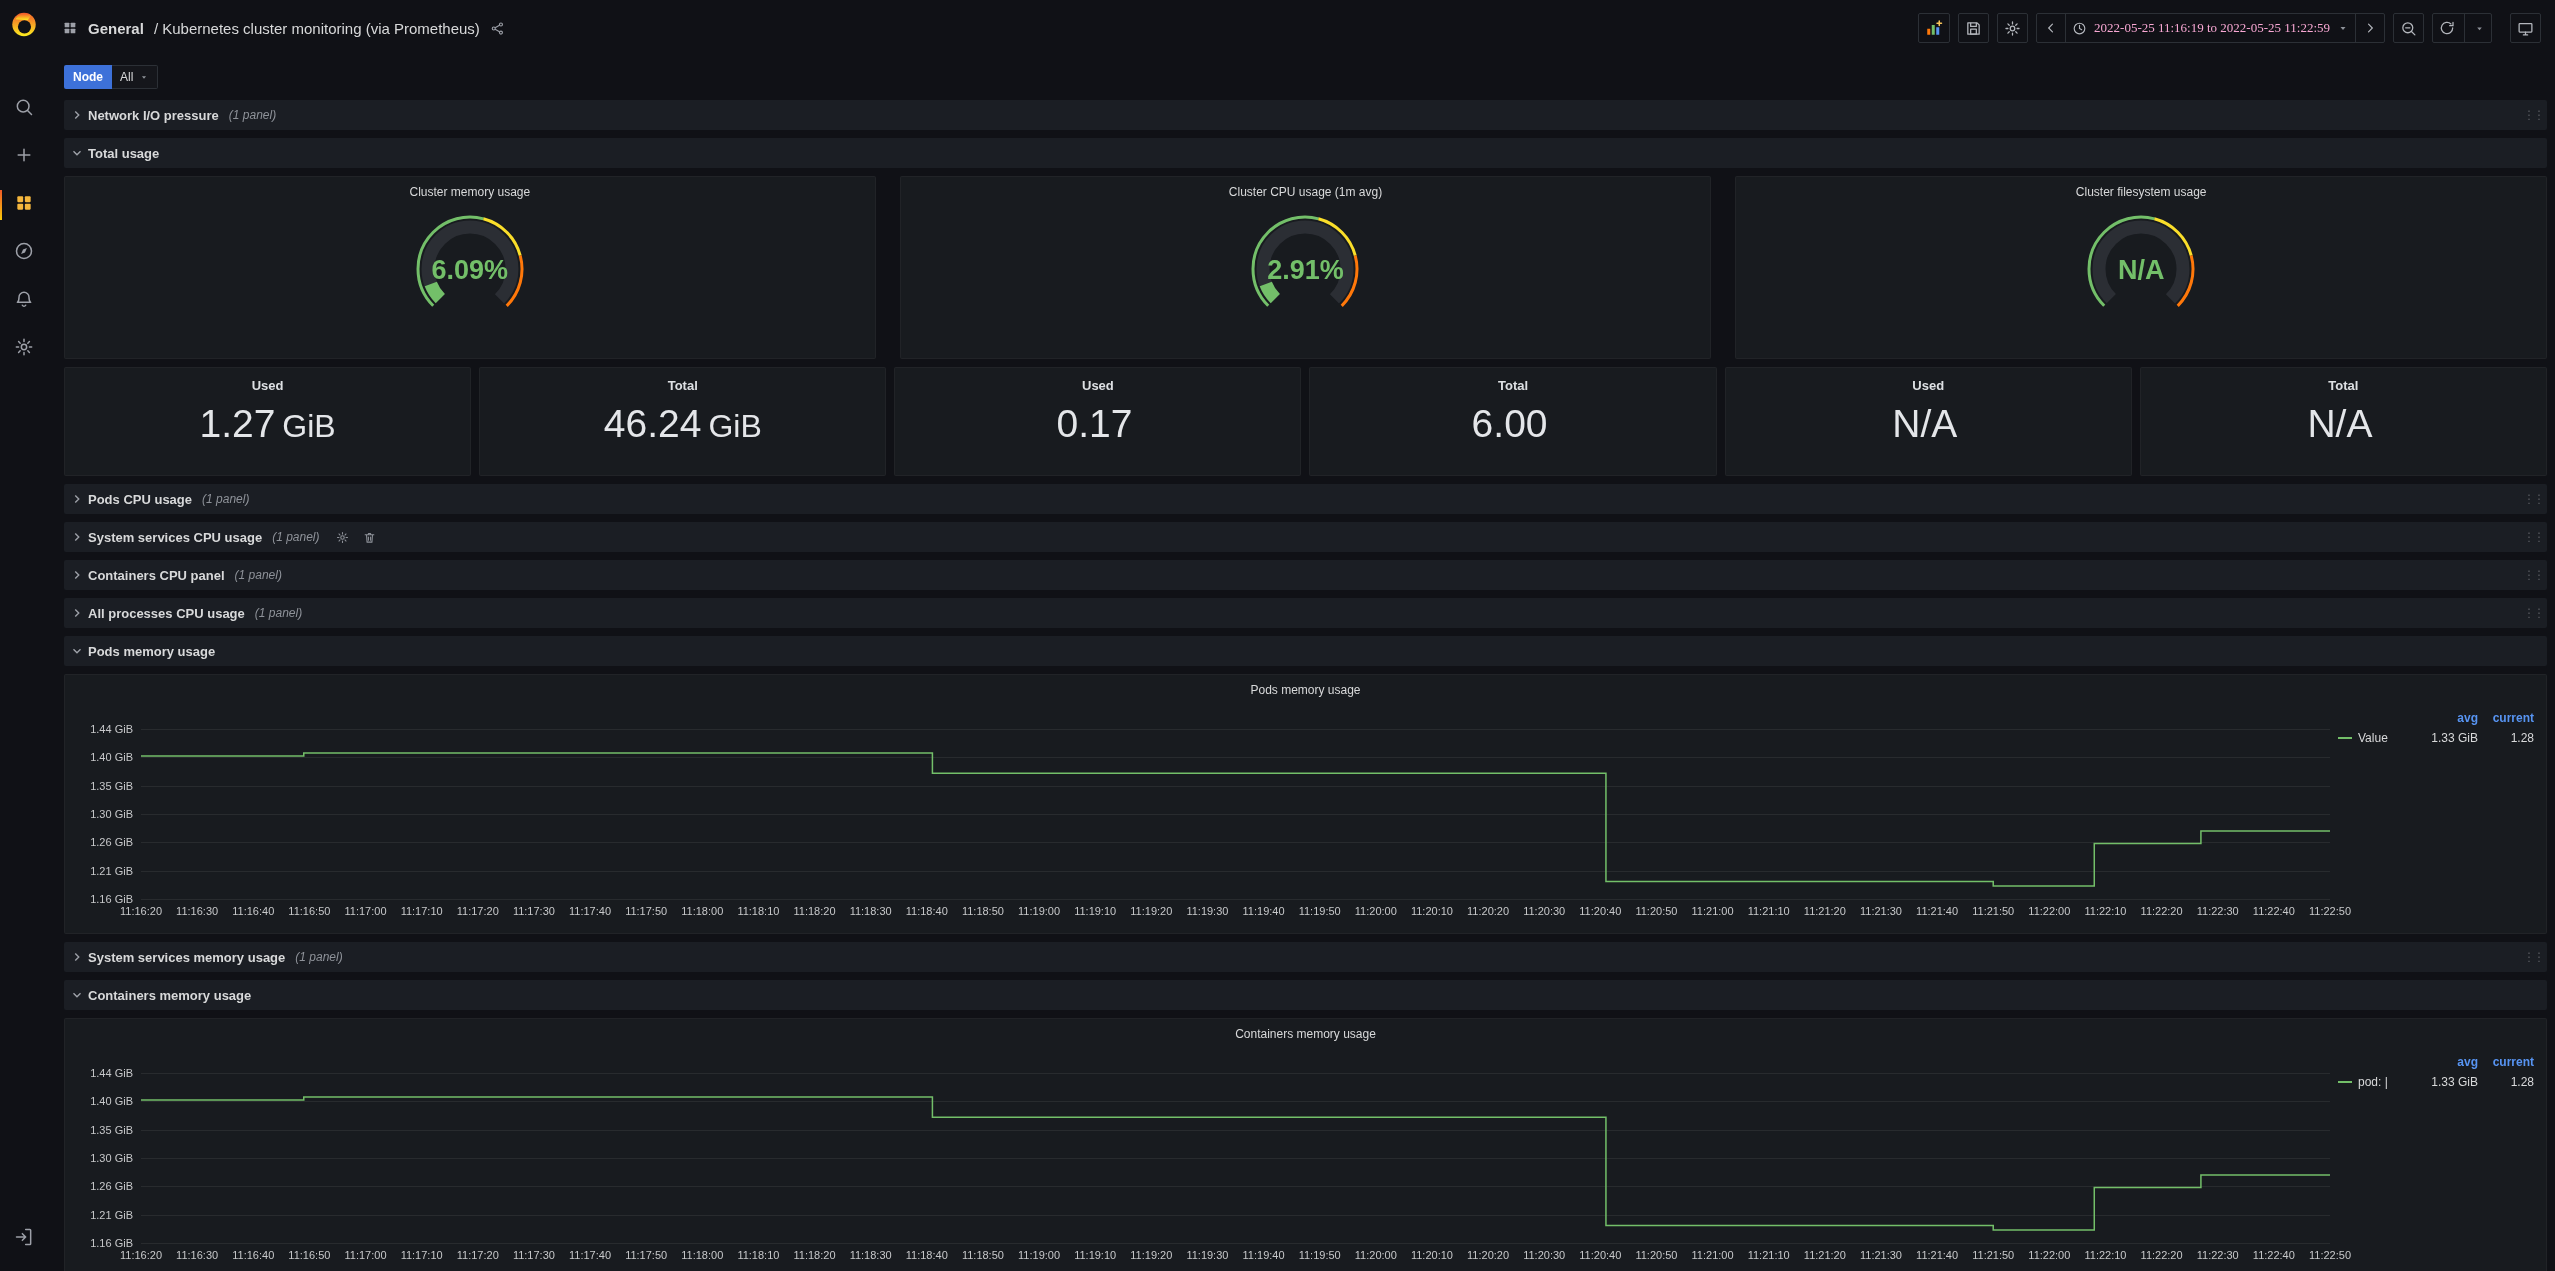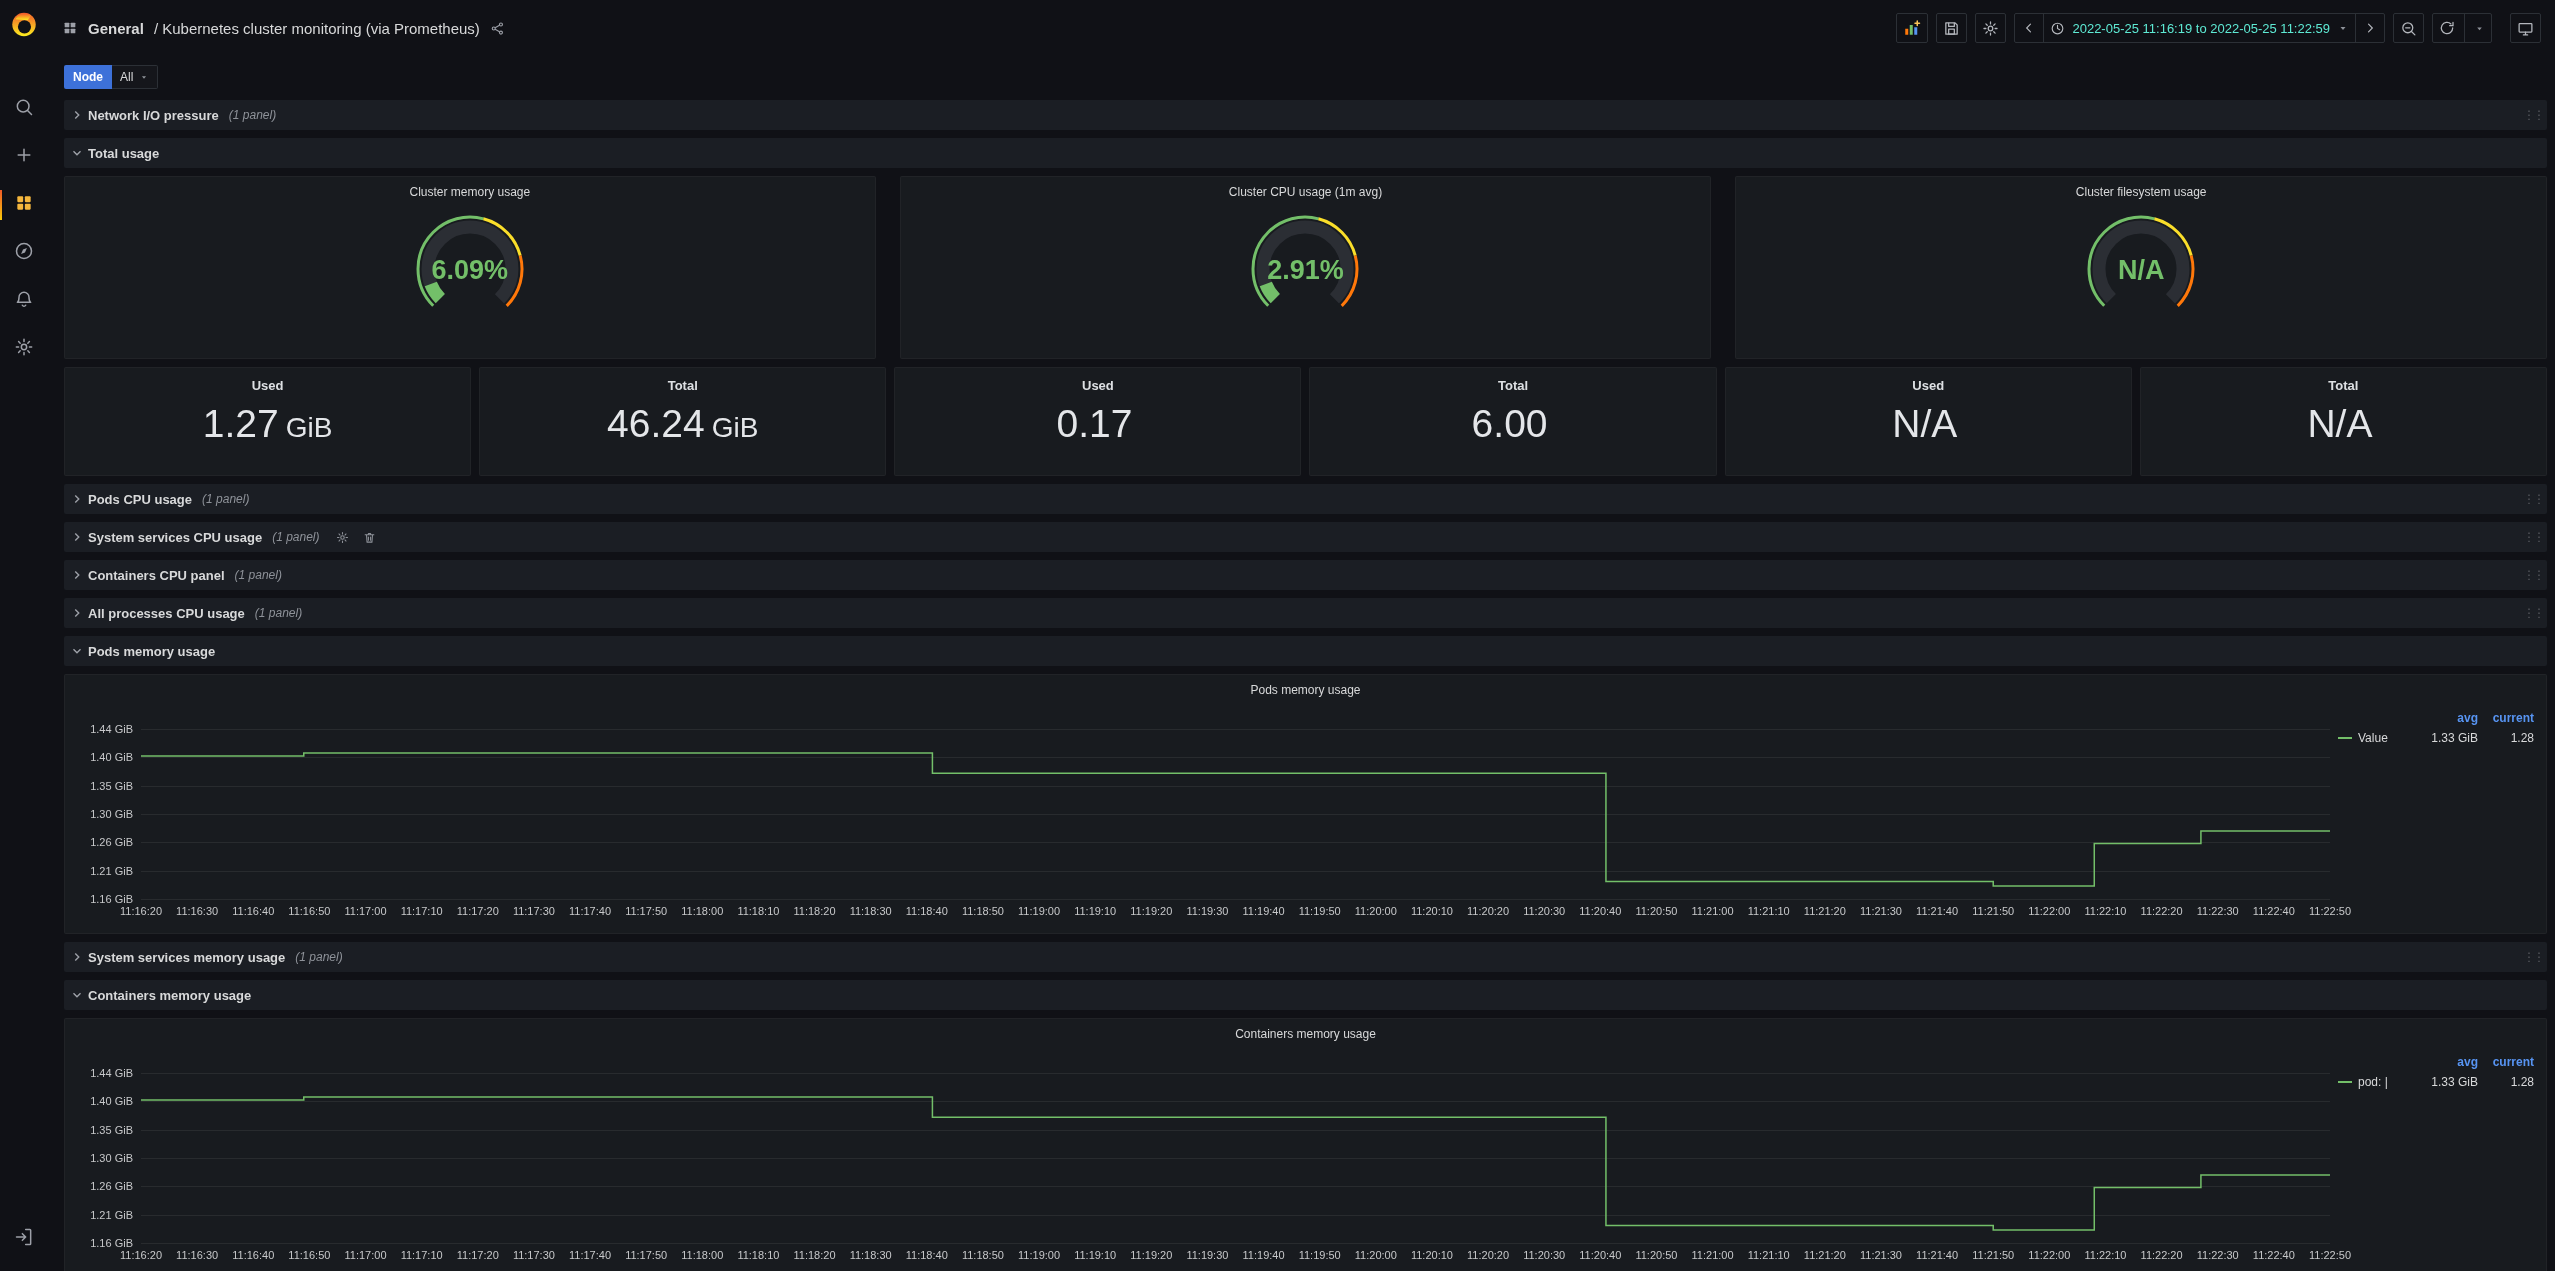--- a/index.html
+++ b/index.html
@@ -21,21 +21,21 @@
   .topbar { height:56px; flex:none; display:flex; align-items:center; justify-content:space-between; padding:0 14px; }
   .tb-left { display:flex; align-items:center; gap:10px;text-align:center; }
   .crumb-sec { font-size:15px; font-weight:600; color:#d8d9da; cursor:pointer; }
   .crumb-title { font-size:15px; font-weight:400; color:#d8d9da; }
   .tb-right { display:flex; align-items:center; gap:8px; }
   .tb-btn { height:30px; min-width:30px; padding:0 6px; display:flex; align-items:center; justify-content:center; gap:7px; border:1px solid #2c3036; border-radius:2px; color:#b4b7bd; background:transparent; cursor:pointer; font-size:13px; }
   .btn-group { display:flex; }
   .btn-group .tb-btn { border-radius:0; margin-left:-1px; }
   .btn-group .tb-btn:first-child { border-radius:2px 0 0 2px; margin-left:0; }
   .btn-group .tb-btn:last-child { border-radius:0 2px 2px 0; }
-  .time-text { color:#5eead4; white-space:nowrap; }
+  .time-text { color:#f9a8d4; white-space:nowrap;font-family:Liberation Serif, serif; }
   .split-sep { width:1px; align-self:stretch; background:#2c3036; margin:0 2px; }
   .tb-btn.tv { margin-left:10px; }
 
   .submenu { height:42px; flex:none; display:flex; align-items:center; padding:0 16px; }
   .var-chip { display:flex; align-items:stretch; cursor:pointer; }
   .var-label { background:#3d71d9; color:#fff; font-size:12px; font-weight:600; display:flex; align-items:center; padding:0 9px; height:24px; border-radius:2px 0 0 2px; }
   .var-value { height:24px; display:flex; align-items:center; gap:6px; padding:0 8px; font-size:12px; color:#d8d9da; background:#15161b; border:1px solid #2c3036; border-left:none; border-radius:0 2px 2px 0; }
 
   
   .dashboard { flex:1; padding:2px 8px 0 16px; overflow:hidden; }
@@ -55,21 +55,21 @@
   .gauge-row { display:grid; grid-template-columns:repeat(3,1fr); gap:24px; height:183px; margin-bottom:8px; }
   .stat-row  { display:grid; grid-template-columns:repeat(6,1fr); gap:8px; height:109px; margin-bottom:8px; }
 
   .gauge { position:relative; width:124px; height:124px; margin:8px auto 0; }
   .gauge svg { position:absolute; inset:0; }
   .g-value { position:absolute; inset:0; display:flex; align-items:center; justify-content:center; color:#73bf69; font-size:27px; font-weight:700; padding-top:2px; }
 
   .stat-title { text-align:center; font-size:13px; font-weight:600; color:#dde0e3; padding-top:10px; }
   .stat-value { display:flex; justify-content:center; align-items:baseline; margin-top:9px; color:#e4e6e9; }
   .stat-num { font-size:39px; font-weight:500; }
-  .stat-unit { font-size:28px; font-weight:500; margin-left:7px; }
+  .stat-unit { font-size:32px; font-weight:500; margin-left:7px; }
 
   .chart-panel { height:260px; margin-bottom:8px; }
   .chart-area { position:absolute; top:54px; left:10px; right:216px; bottom:34px; }
   .y-axis { position:absolute; left:0; top:0; bottom:0; width:58px; }
   .ytick { position:absolute; right:0; transform:translateY(-50%); font-size:11px; color:#c7c8ca; white-space:nowrap; }
   .plot { position:absolute; left:66px; right:0; top:0; bottom:0; }
   .gridline { position:absolute; left:0; right:0; height:1px; background:rgba(255,255,255,0.07); }
   .line-svg { position:absolute; left:0; top:0; width:100%; height:100%; overflow:visible; }
   .x-axis { position:absolute; left:66px; right:0; bottom:-22px; height:16px; }
   .xtick { position:absolute; top:0; transform:translateX(-50%); font-size:11px; color:#c7c8ca; white-space:nowrap; }

